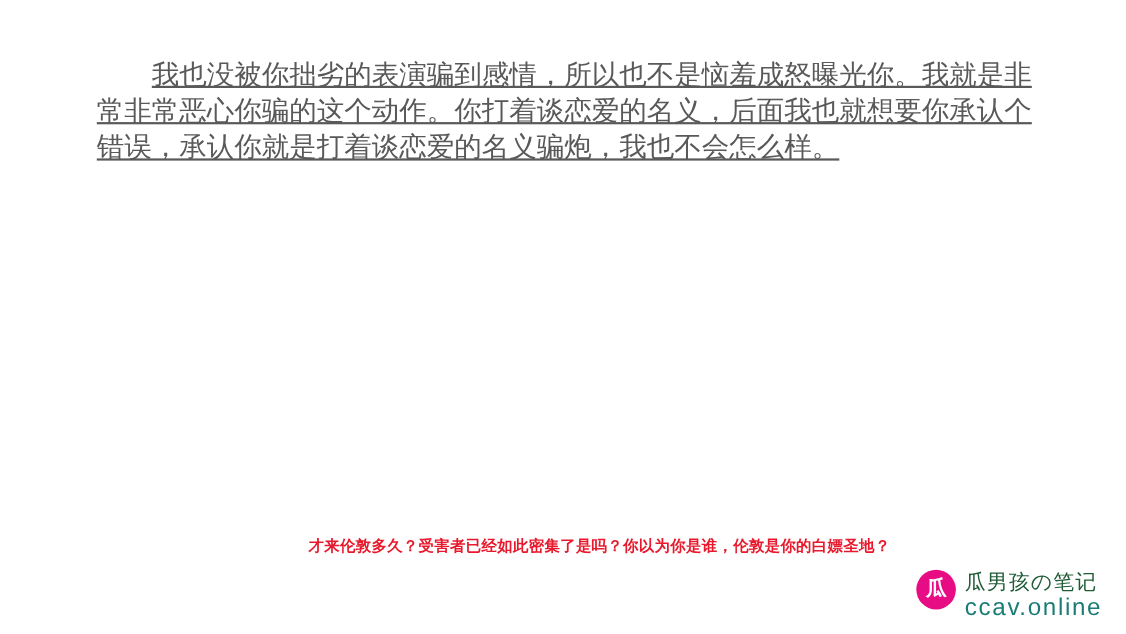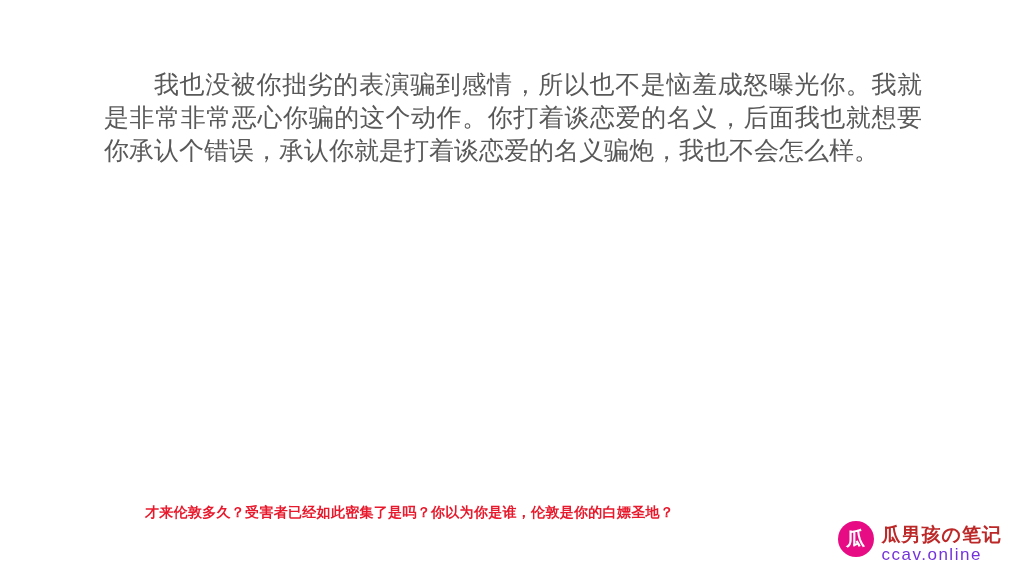--- a/index.html
+++ b/index.html
@@ -27,41 +27,43 @@
     left: 88px;
     top: 52px;
     width: 850px;
     color: #595959;
     font-size: 25px;
     line-height: 33px;
     letter-spacing: 0px;
     text-align: justify;
   }
   .para {
-    margin: 16px;
+    margin: 0;
     text-indent: 2em;
+    text-decoration: underline;
   }
   .para.cont {
     text-indent: 2em;
   }
   .bold-run {
     font-weight: bold;
     color: #1a1a1a;
     font-size: 28px;
   }
   .red-note {
     position: absolute;
     left: 145px;
-    top: 502px;
+    top: 486px;
     width: 800px;
     color: #e8192c;
     font-weight: bold;
     font-size: 14px;
     line-height: 20px;
     letter-spacing: 0.3px;
+    text-align: center;
   }
   .watermark {
     position: absolute;
     right: 22px;
     bottom: 12px;
     display: flex;
     align-items: center;
     gap: 8px;
     opacity: 0.95;
   }
@@ -77,29 +79,29 @@
     font-size: 19px;
     font-weight: bold;
     line-height: 1;
   }
   .wm-textwrap {
     display: flex;
     flex-direction: column;
     line-height: 1.08;
   }
   .wm-title {
-    color: #b91c1c;
+    color: #14532d;
     font-size: 19px;
-    font-weight: bold;
+    font-weight: normal;
     letter-spacing: 1px;
     margin-top: 12px;
   }
   .wm-sub {
-    color: #6d28d9;
-    font-size: 17px;
+    color: #0f766e;
+    font-size: 22px;
     letter-spacing: 1.5px;
   }
 </style>
 </head>
 <body>
 
 <div class="page">
 
   <div class="body-text">
     <p class="para">我也没被你拙劣的表演骗到感情，所以也不是恼羞成怒曝光你。我就是非常非常恶心你骗的这个动作。你打着谈恋爱的名义，后面我也就想要你承认个错误，承认你就是打着谈恋爱的名义骗炮，我也不会怎么样。</p>

